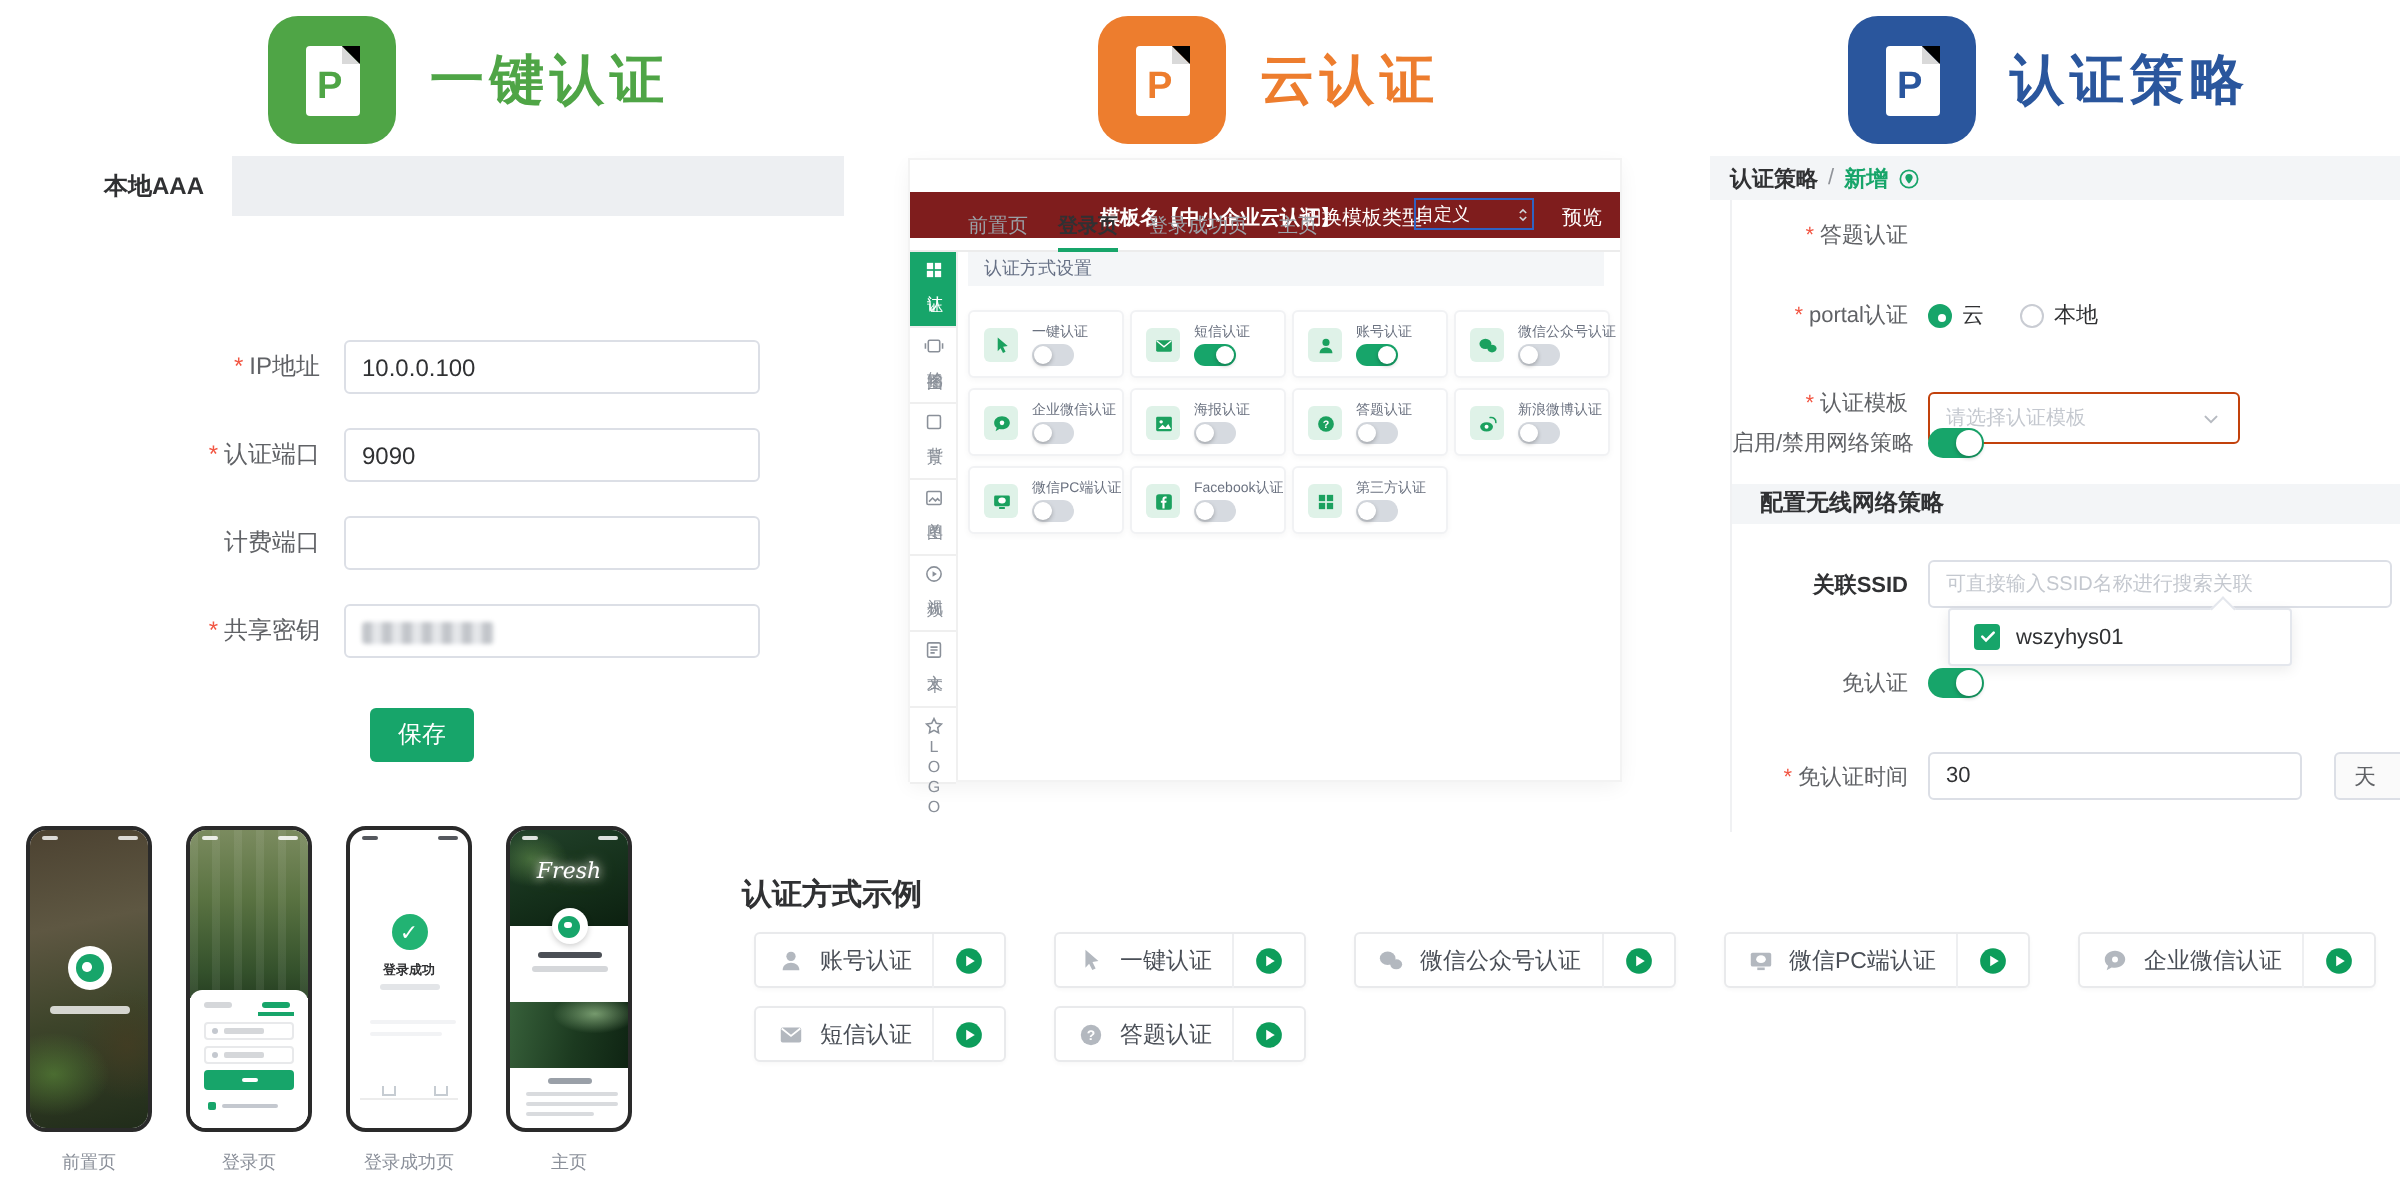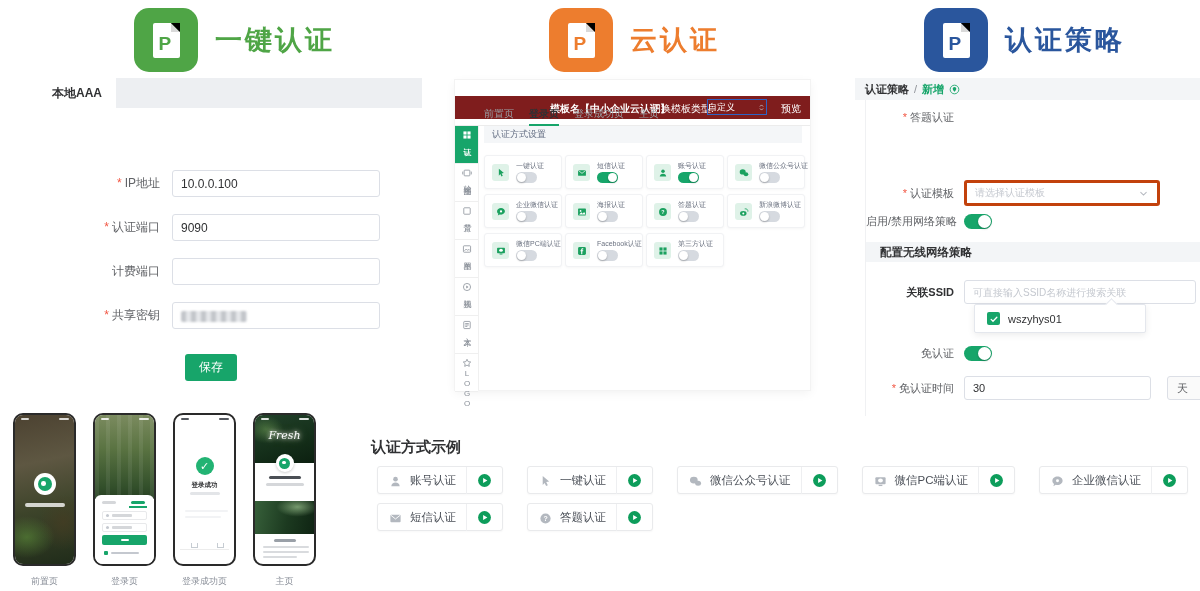--- a/index.html
+++ b/index.html
@@ -89,22 +89,22 @@
   .pcard{position:absolute;left:865px;top:100px;width:340px;height:316px;border-left:1px solid #f0f1f3;background:#fff;}
   .prow{position:absolute;left:0;display:flex;align-items:center;}
   .plabel{width:98px;text-align:right;font-size:11px;color:#606266;padding-right:10px;white-space:nowrap;}
   .pinput{height:24px;border:1px solid #dcdfe6;border-radius:3px;background:#fff;}
   .pinput input{width:100%;height:100%;border:none;outline:none;background:transparent;font-size:11px;color:#303133;padding:0 8px;font-family:inherit;}
   .pinput input::placeholder{color:#c4c8cf;font-size:10px;}
   .radio{width:12px;height:12px;border:1px solid #c9ccd3;border-radius:50%;position:relative;display:inline-block;cursor:pointer;flex:none;}
   .radio.sel{border-color:var(--accent);background:var(--accent);}
   .radio.sel::after{content:"";position:absolute;left:4px;top:4px;width:4px;height:4px;border-radius:50%;background:#fff;}
   .rlabel{font-size:11px;color:#303133;margin:0 18px 0 5px;}
-  .pselect{width:196px;height:26px;border:3px solid #c2410c;border-radius:3px;display:flex;align-items:center;
-    padding:0 8px;color:#c4c8cf;font-size:10px;cursor:pointer;background:#fff;}
+  .pselect{width:156px;height:26px;border:1px solid #c2410c;border-radius:3px;display:flex;align-items:center;
+    padding:0 8px;color:#c4c8cf;font-size:10px;cursor:pointer;background:#fff;margin-top:16px;}
   .pselect .chev{margin-left:auto;width:11px;height:11px;color:#b6bac1;}
   .psec{position:absolute;left:0;top:142px;width:340px;height:20px;background:#f3f5f7;
     font-size:11.5px;font-weight:bold;color:#303133;line-height:20px;padding-left:14px;}
   .ssid-panel{position:absolute;left:108px;top:204px;width:172px;height:29px;background:#fff;
     border:1px solid #e4e7ed;box-shadow:0 2px 7px rgba(0,0,0,.08);border-radius:2px;
     display:flex;align-items:center;padding-left:12px;gap:8px;}
   .ssid-panel::before{content:"";position:absolute;top:-5px;left:132px;width:8px;height:8px;background:#fff;
     border-left:1px solid #e4e7ed;border-top:1px solid #e4e7ed;transform:rotate(45deg);}
   .cbox{width:13px;height:13px;background:var(--accent);border-radius:2px;display:flex;align-items:center;justify-content:center;cursor:pointer;}
   .cbox svg{width:10px;height:10px;}
@@ -434,20 +434,27 @@
     <span class="pin"><svg viewBox="0 0 14 14">
           <circle cx="7" cy="7" r="5.5" stroke="currentColor" fill="none" stroke-width="1.1"></circle>
           <path d="M7 3.8a2.3 2.3 0 012.3 2.3C9.3 7.8 7 10 7 10S4.7 7.8 4.7 6.1A2.3 2.3 0 017 3.8z" fill="currentColor"></path>
         </svg></span>
   </div>
 
   <div class="pcard">
     <div class="prow" style="top:10px;">
       <span class="plabel"><span class="req">*</span><span>答题认证</span></span>
     </div>
+    <div class="prow" style="top:50px;">
+      <span class="plabel"><span class="req">*</span><span>portal认证</span></span>
+      <span class="radio sel"></span>
+      <span class="rlabel">云</span>
+      <span class="radio"></span>
+      <span class="rlabel">本地</span>
+    </div>
     <div class="prow" style="top:80px;">
       <span class="plabel"><span class="req">*</span><span>认证模板</span></span>
       <span class="pselect">
         <span>请选择认证模板</span>
         <span class="chev"><svg viewBox="0 0 14 14">
               <path d="M3.5 5.5L7 9l3.5-3.5" fill="none" stroke="currentColor" stroke-width="1.3" stroke-linecap="round"></path>
             </svg></span>
       </span>
     </div>
     <div class="prow" style="top:114px;">
@@ -462,21 +469,21 @@
       </span>
     </div>
     <div class="ssid-panel">
       <span class="cbox">
           <span><svg viewBox="0 0 14 14">
               <path d="M3 7.5l2.6 2.6L11 4.6" fill="none" stroke="#fff" stroke-width="1.8" stroke-linecap="round"></path>
             </svg></span>
         </span>
       <span class="ssid-name">wszyhys01</span>
     </div>
-    <div class="prow" style="top:246px;justify-content:flex-end;">
+    <div class="prow" style="top:234px;justify-content:flex-end;">
       <span class="plabel">免认证</span>
       <span class="toggle on"></span>
     </div>
     <div class="prow" style="top:276px;">
       <span class="plabel"><span class="req">*</span><span>免认证时间</span></span>
       <span class="pinput" style="width:187px;">
         <input value="30" style="">
       </span>
       <span class="unitbox">天</span>
     </div>

